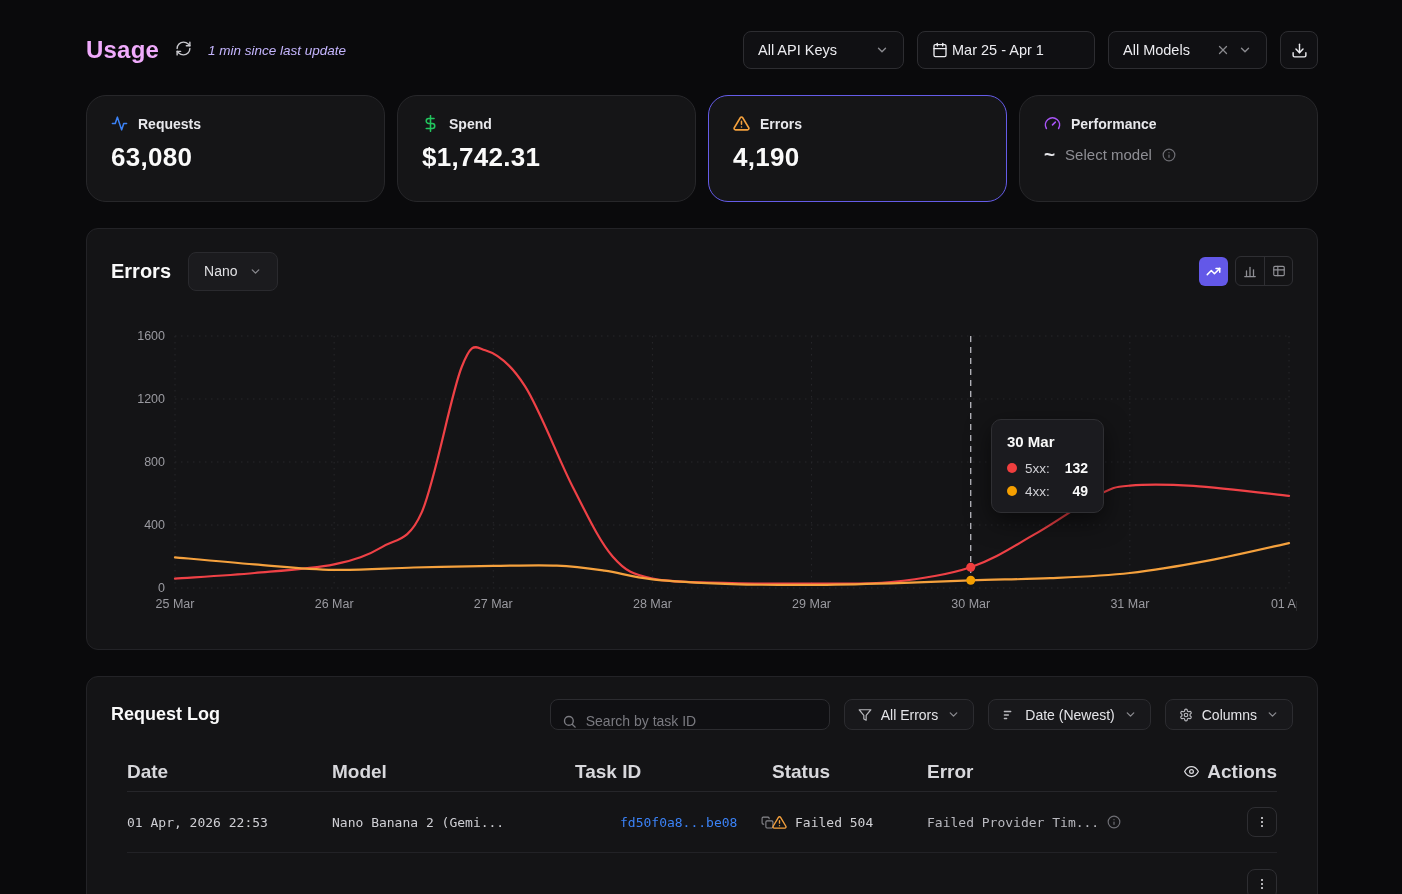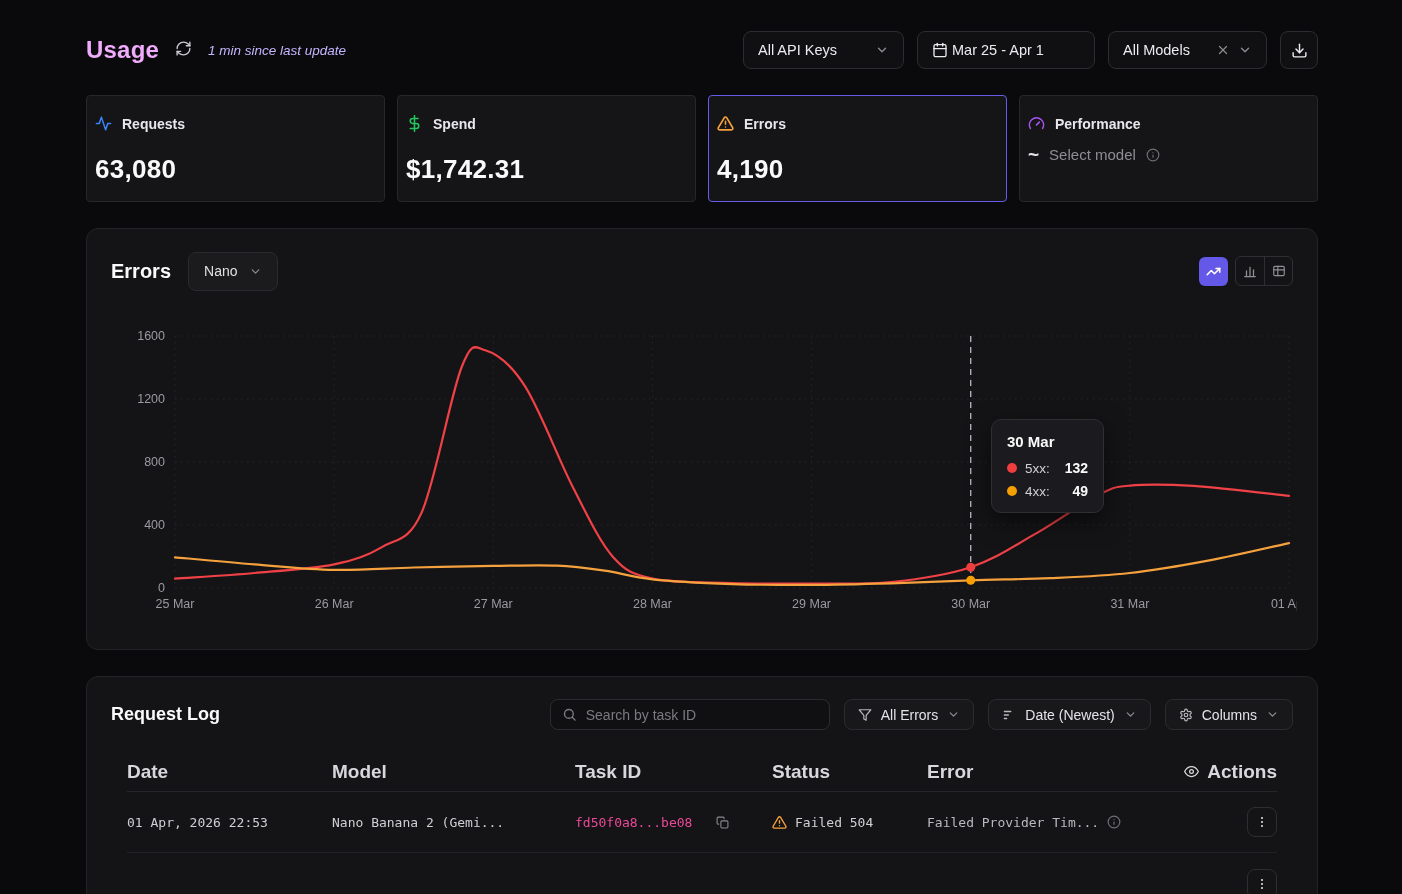--- a/index.html
+++ b/index.html
@@ -24,25 +24,25 @@
     padding:0 14px; font-size:14.5px; color:#ececf0; cursor:pointer;
     font-family:inherit;
   }
   .btn .chev, .btn .xic { color:#8a8a8f; display:flex; }
   .icon-btn { width:38px; justify-content:center; padding:0; }
 
   
   .cards { display:flex; gap:12px; margin-top:25px; }
   .card {
     flex:1; height:107px; background:#151517; border:1px solid #27272a;
-    border-radius:4px; padding:19px 8px; cursor:pointer;
+    border-radius:20px; padding:19px 24px; cursor:pointer;
   }
   .card.selected { border:1.5px solid #655ce8; }
   .card-label-row { display:flex; align-items:center; gap:10px; font-size:14px; font-weight:600; color:#e8e8ec; }
-  .card-value { margin-top:22px; font-size:26px; font-weight:700; color:#fafafa; letter-spacing:.3px; }
+  .card-value { margin-top:10px; font-size:26px; font-weight:700; color:#fafafa; letter-spacing:.3px; }
   .card-select-row { margin-top:14px; display:flex; align-items:center; gap:10px; font-size:15px; color:#8e8e94; }
   .tilde-icon { font-size:19px; font-weight:800; color:#e8e8ec; line-height:10px; }
   .ic-blue { color:#3b82f6; } .ic-green { color:#22c55e; } .ic-amber { color:#f5a13d; } .ic-purple { color:#a855f7; }
 
   
   .panel { background:#141416; border:1px solid #232327; border-radius:12px; margin-top:26px; }
   .errors-panel { height:422px; padding:22px 24px; }
   .panel-head { display:flex; align-items:center; justify-content:space-between; height:40px; }
   .panel-head-left { display:flex; align-items:center; gap:17px; }
   .panel-title { font-size:20px; font-weight:700; color:#fafafa; }
@@ -81,21 +81,21 @@
   .tt-name { font-size:13.5px; color:#cfcfd4; }
   .tt-val { margin-left:auto; font-size:14px; font-weight:700; color:#fafafa; }
 
   
   .request-panel { padding:22px 24px 0 24px; height:240px; }
   .request-head { display:flex; align-items:center; justify-content:space-between; }
   .request-title { font-size:18px; font-weight:700; color:#fafafa; }
   .request-controls { display:flex; align-items:center; gap:14px; }
   .search-box {
     width:280px; height:31px; background:#101013; border:1px solid #2c2c30; border-radius:8px;
-    display:flex; align-items:center; gap:9px; padding:0 11px; color:#7a7a80;
+    display:flex; align-items:flex-end; gap:9px; padding:0 11px; color:#7a7a80;
   }
   .search-box input {
     flex:1; background:transparent; border:none; outline:none; color:#e4e4e8;
     font-size:14px; font-family:inherit;
   }
   .search-box input::placeholder { color:#7a7a80; }
   .small-btn {
     height:31px; background:#18181b; border:1px solid #2c2c30; border-radius:8px;
     padding:0 13px; display:flex; align-items:center; gap:9px; font-size:14px; color:#e4e4e8; cursor:pointer; font-family:inherit;
   }
@@ -106,21 +106,21 @@
   .t-head, .t-row {
     display:grid; grid-template-columns:205px 243px 197px 155px 254px 1fr;
     align-items:center;
   }
   .t-head { height:40px; border-bottom:1px solid #26262a; }
   .t-head > div { font-size:19px; font-weight:700; color:#d8d8dc; }
   .th-actions { display:flex; justify-content:flex-end; align-items:center; gap:8px; color:#d8d8dc; }
   .t-row { height:61px; border-bottom:1px solid #222226;
     font-family:"DejaVu Sans Mono","Liberation Mono",monospace; font-size:13px; }
   .c-date, .c-model { color:#cfcfd4; }
-  .c-task { color:#ec4899; display:flex; align-items:center; gap:24px; }
+  .c-task { color:#3b82f6; display:flex; align-items:center; gap:24px;margin-left:45px; }
   .copy-icon { color:#8a8a8f; display:flex; cursor:pointer; }
   .c-status { display:flex; align-items:center; gap:8px; color:#d0d0d4; }
   .c-error { display:flex; align-items:center; gap:8px; color:#b9b9bf; }
   .info-icon { color:#6f6f75; display:flex; }
   .c-actions { display:flex; justify-content:flex-end; }
   .kebab-btn {
     width:30px; height:30px; border:1px solid #2e2e32; border-radius:8px; background:transparent;
     color:#e8e8ec; display:flex; align-items:center; justify-content:center; cursor:pointer;
   }
 </style>

